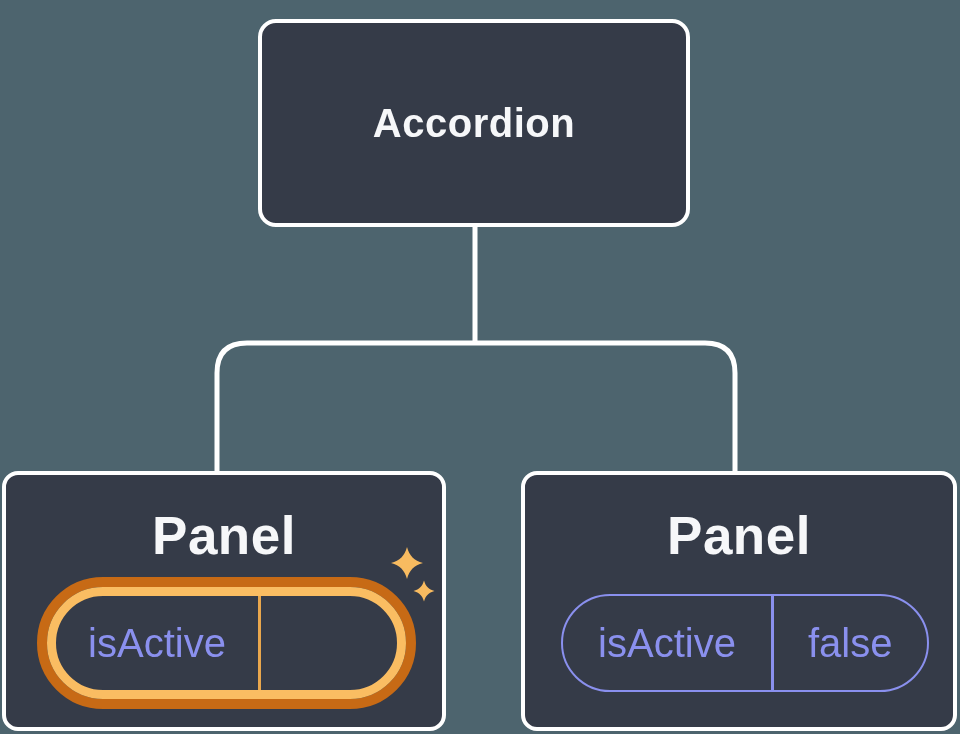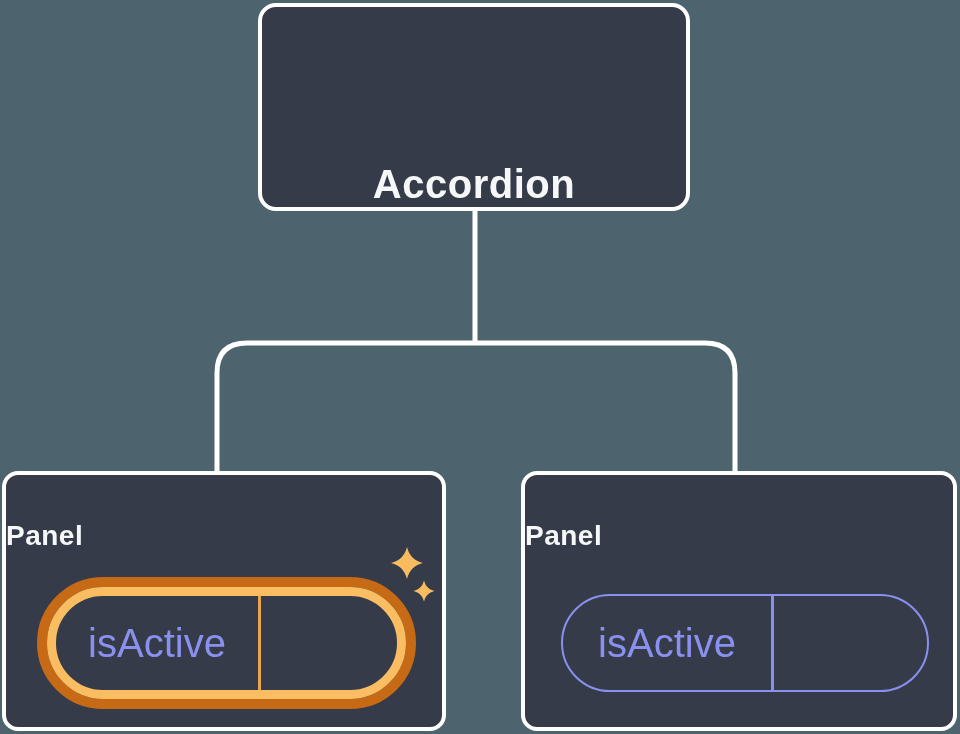--- a/index.html
+++ b/index.html
@@ -25,40 +25,40 @@
     overflow:hidden;
   }
   .connectors{position:absolute;left:0;top:0;}
   .connectors path{stroke:var(--connector);stroke-width:5;fill:none;}
   .node{
     position:absolute;
     background:var(--node-fill);
     border:4px solid var(--node-border);
   }
   .node-root{
-    left:258px;top:3px;width:432px;height:208px;
+    left:258px;top:19px;width:432px;height:208px;
     border-radius:18px;
-    display:flex;align-items:flex-end;justify-content:center;
+    display:flex;align-items:center;justify-content:center;
   }
   .node-label{
     color:var(--node-text);
     font-size:40px;font-weight:600;
     letter-spacing:.5px;
   }
   .node-panel{
     top:471px;width:444px;height:260px;
     border-radius:16px;
   }
   .node-panel-left{left:2px;}
   .node-panel-right{left:521px;width:436px;}
   .panel-label{
     position:absolute;top:36px;left:0;right:0;
-    line-height:50px;
+    text-align:center;line-height:50px;
     color:var(--node-text);
-    font-size:28px;font-weight:600;
+    font-size:53px;font-weight:600;
     letter-spacing:.5px;
   }
   
   .pill-outer{
     position:absolute;left:31px;top:102px;
     width:379px;height:132px;
     border:10px solid var(--hl-outer);
     border-radius:999px;
   }
   .pill-inner{
@@ -118,16 +118,17 @@
   <svg class="sparkles" width="66" height="78" viewBox="0 0 66 78" aria-hidden="true">
     <path transform="translate(32,33)" d="M0 -16 C2.5 -7, 7 -2.5, 16 0 C7 2.5, 2.5 7, 0 16 C-2.5 7, -7 2.5, -16 0 C-7 -2.5, -2.5 -7, 0 -16 Z"></path>
     <path transform="translate(49,61)" d="M0 -10.5 C1.7 -4.6, 4.6 -1.7, 10.5 0 C4.6 1.7, 1.7 4.6, 0 10.5 C-1.7 4.6, -4.6 1.7, -10.5 0 C-4.6 -1.7, -1.7 -4.6, 0 -10.5 Z"></path>
   </svg>
 
   <div class="node node-panel node-panel-right">
     <div class="panel-label">Panel</div>
     <div class="pill-plain">
       <div class="pill-cell key">isActive</div>
       <div class="pill-divider-purple"></div>
+      <div class="pill-cell val">false</div>
     </div>
   </div>
 
 </div>
 
 </body></html>

